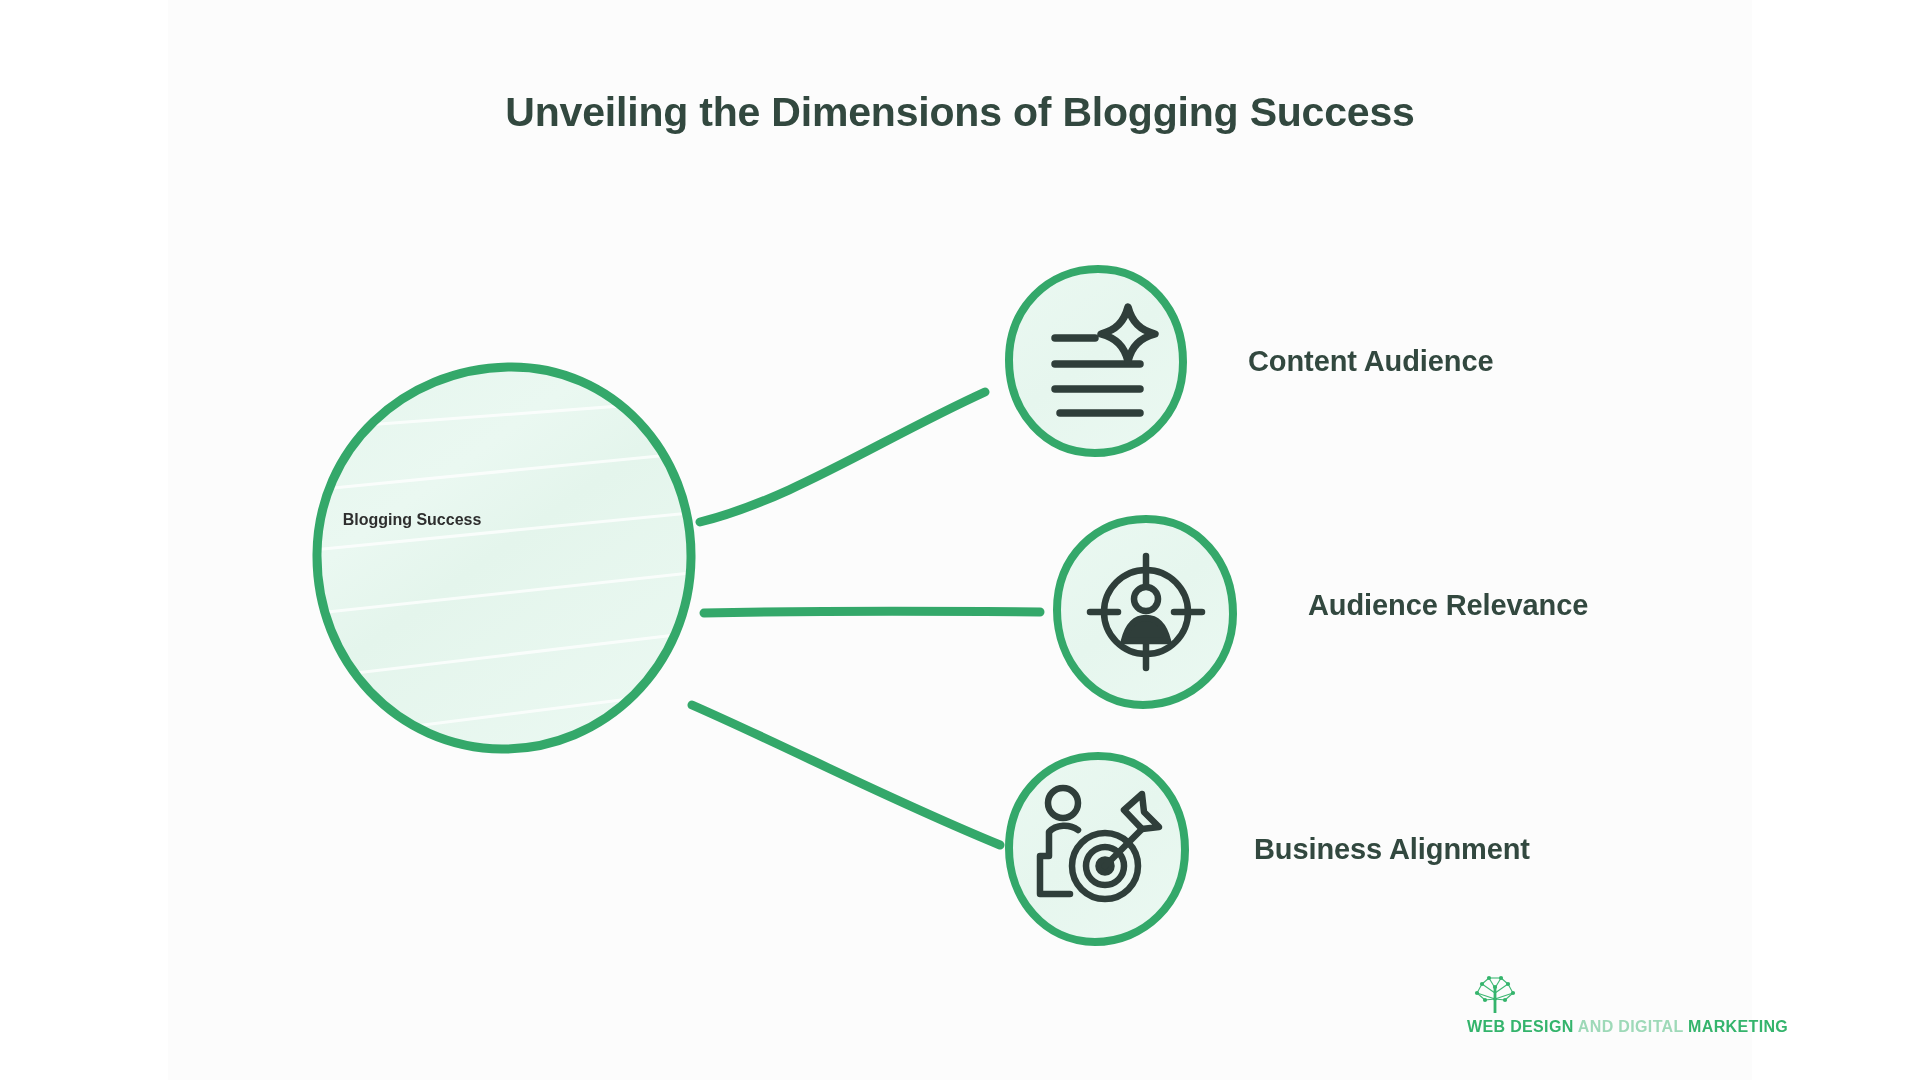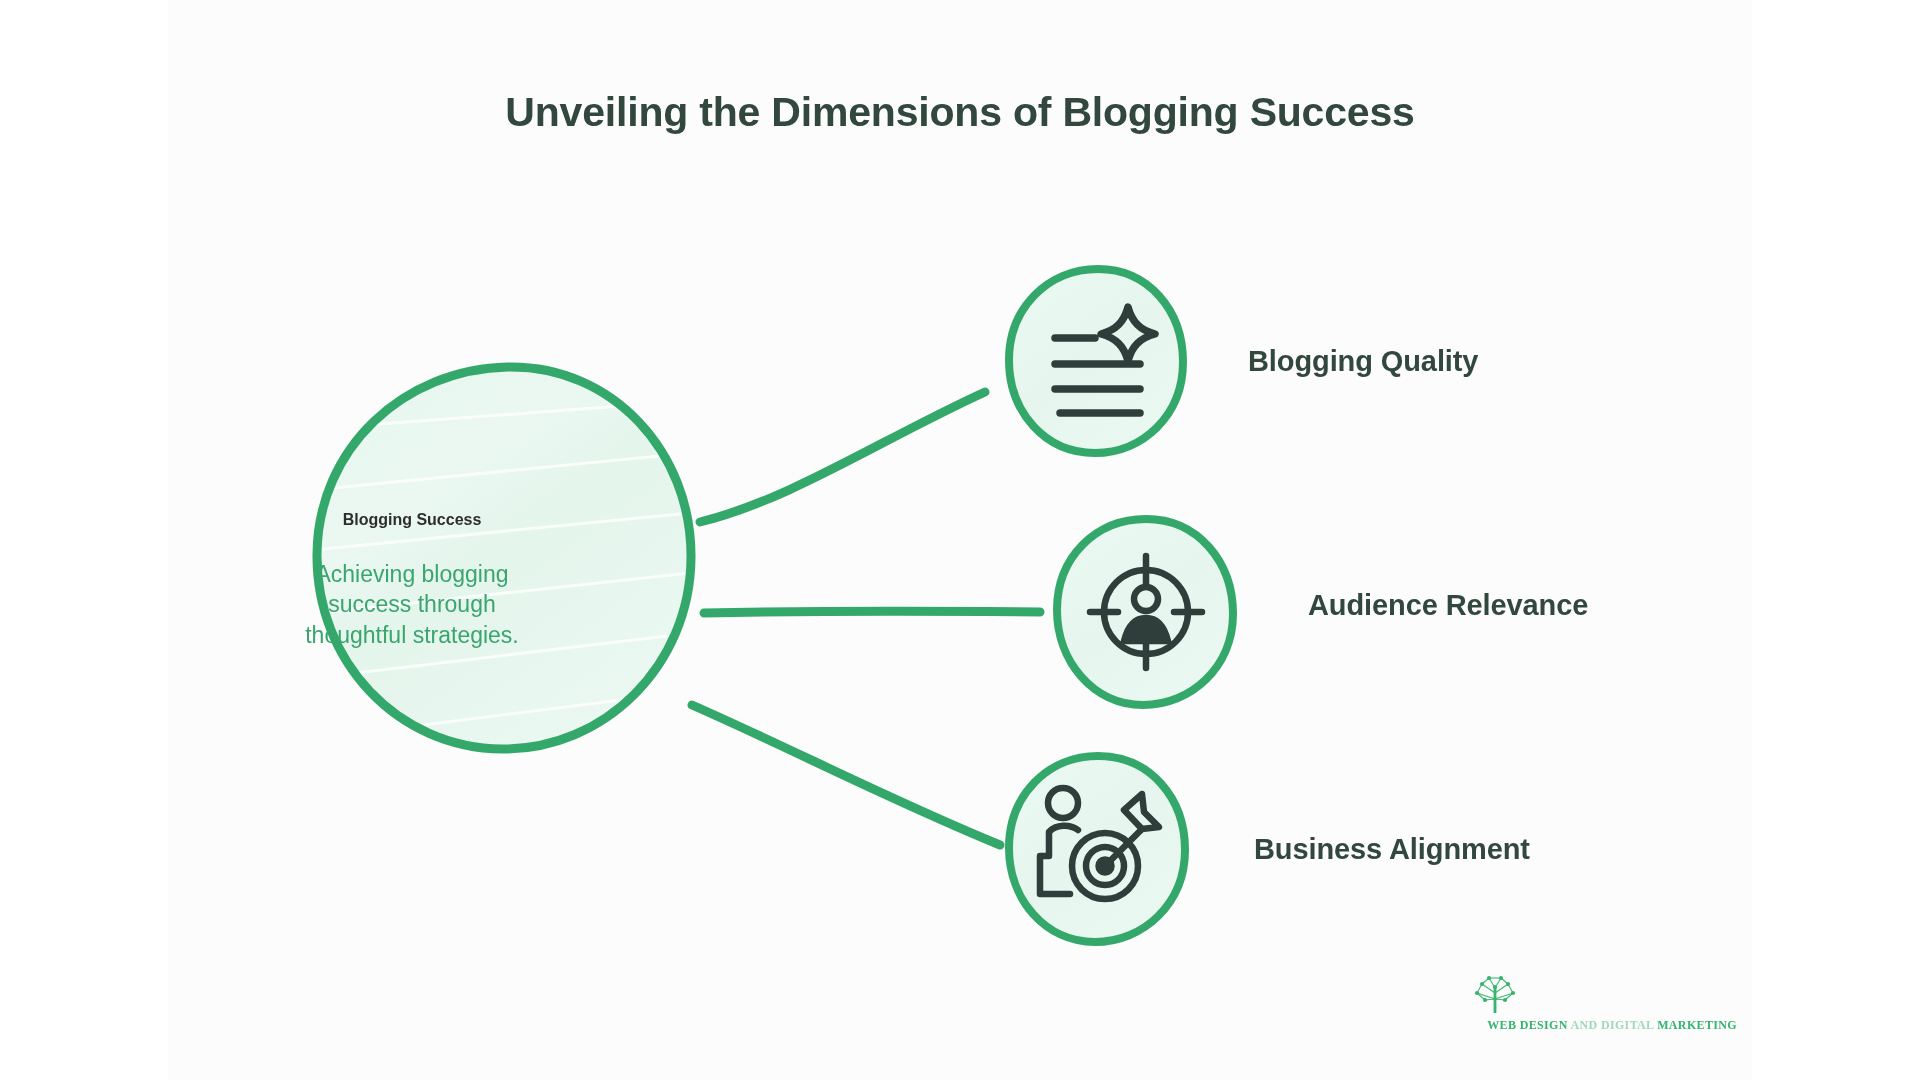--- a/index.html
+++ b/index.html
@@ -107,26 +107,25 @@
     font-weight: bold;
     letter-spacing: -0.6px;
     line-height: 1;
     margin-left: 2px;
   }
   #logo-word .w1 { color: #34b46c; }
   #logo-word .w2 { color: #34b46c; font-weight: normal; }
   #logo-tag {
     margin-top: 2px;
     text-align: right;
-    font-size: 12px;
+    font-size: 16px;
     font-weight: bold;
     letter-spacing: 0.35px;
     color: #34b46c;
     white-space: nowrap;
-    font-family: Liberation Serif, serif;
   }
   #logo-tag .dim { color: #9ed9b8; }
 </style>
 </head>
 <body>
 
 <div id="stage">
 
   <div id="canvas"></div>
 
@@ -254,28 +253,23 @@
         <circle cx="1105" cy="866" r="19"></circle>
         <circle cx="1105" cy="866" r="6.5" fill="#2f3e3a"></circle>
         <path d="M 1105 866 L 1142 829"></path>
         <path d="M 1124 810 L 1142 829 L 1159 827 L 1144 812 L 1142 794 Z"></path>
       </g>
     </g>
   </svg>
 
   <div class="hub-text">
     <div class="hub-title">Blogging Success</div>
-    <div class="hub-desc">
-      <div>Achieving blogging</div>
-      <div>success through</div>
-      <div>thoughtful strategies.</div>
-    </div>
   </div>
 
-  <div class="branch-label" id="label-content">Blogging Quality</div>
+  <div class="branch-label" id="label-content">Content Audience</div>
   <div class="branch-label" id="label-audience">Audience Relevance</div>
   <div class="branch-label" id="label-business">Business Alignment</div>
 
   <div id="logo">
     <div id="logo-row">
       <svg id="logo-mark" viewBox="0 0 56 46">
         <g stroke="#34b46c" stroke-width="1.1" fill="none" opacity="0.95">
           <path d="M28 40 L28 16"></path>
           <path d="M28 22 L15 13"></path>
           <path d="M28 22 L41 13"></path>

